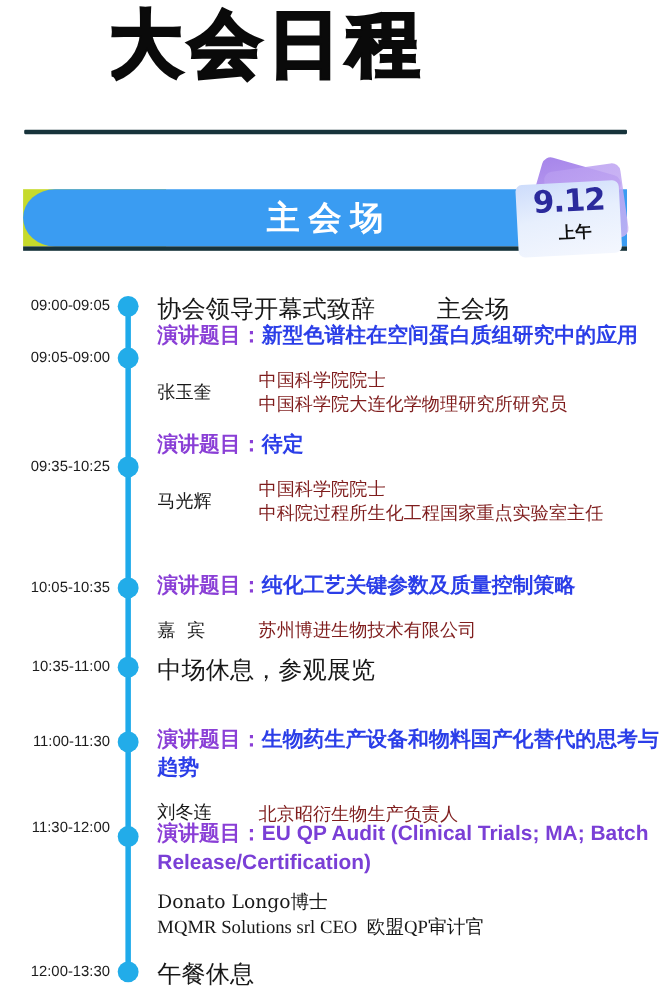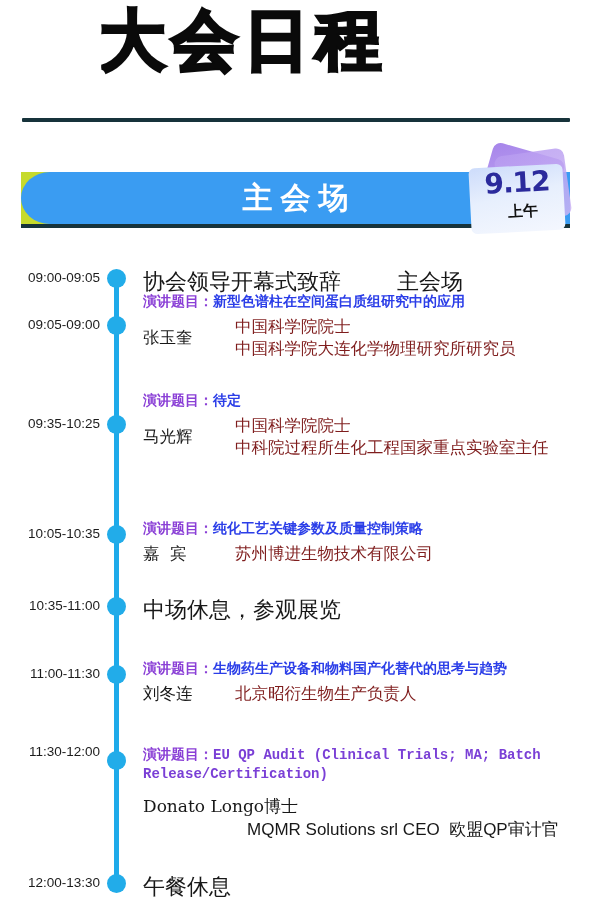--- a/index.html
+++ b/index.html
@@ -129,32 +129,32 @@
   .content{
     position:absolute;left:143px;width:462px;
   }
   .plain{
     font-size:22px;color:#181818;
     font-family:"DejaVu Serif","Liberation Serif",serif;
     white-space:pre;
     line-height:1.35;
   }
   .topic-line{
-    font-size:14px;
+    font-size:19px;
     font-weight:bold;
-    font-family:Liberation Mono, monospace;
+    font-family:Liberation Sans, sans-serif;
     line-height:1.38;
   }
   .topic-label{color:#8a3fd6;}
   .topic-text{color:#2b3ee8;}
   .topic-text.purple{color:#7a3fd6;}
   .speaker-block{
     display:flex;
     align-items:center;
-    margin-top:4px;
+    margin-top:16px;
   }
   .speaker-name{
     font-size:16.5px;
     color:#181818;
     font-family:"DejaVu Serif","Liberation Serif",serif;
     width:92px;
     flex:0 0 92px;
     white-space:pre;
   }
   .speaker-affil{
@@ -166,22 +166,21 @@
   }
   .donato-name{
     font-size:17px;
     color:#181818;
     font-family:"DejaVu Serif","Liberation Serif",serif;
     white-space:pre;
   }
   .donato-affil{
     font-size:17px;
     color:#181818;
-    font-family:Liberation Sans, sans-serif;
-    margin-left:104px;
+    font-family:Liberation Serif, serif;
     white-space:pre;
   }
 </style>
 </head>
 <body>
 
 <div class="page">
 
   <div class="title-wrap">
     <span class="main-title">大会日程</span>

